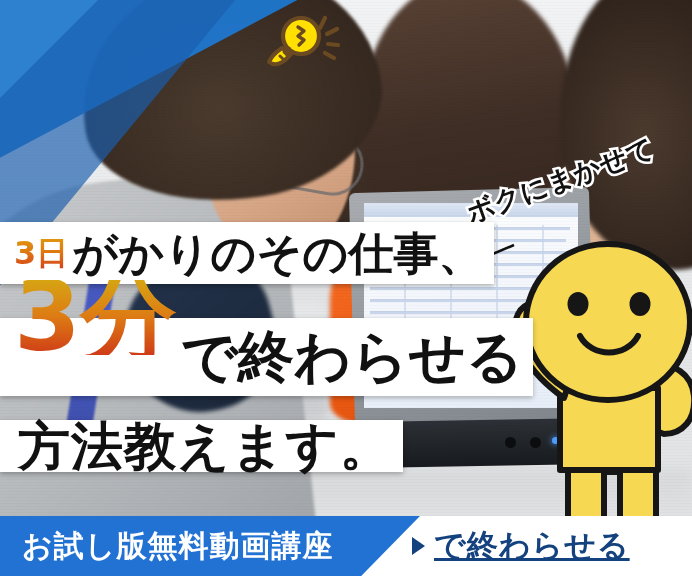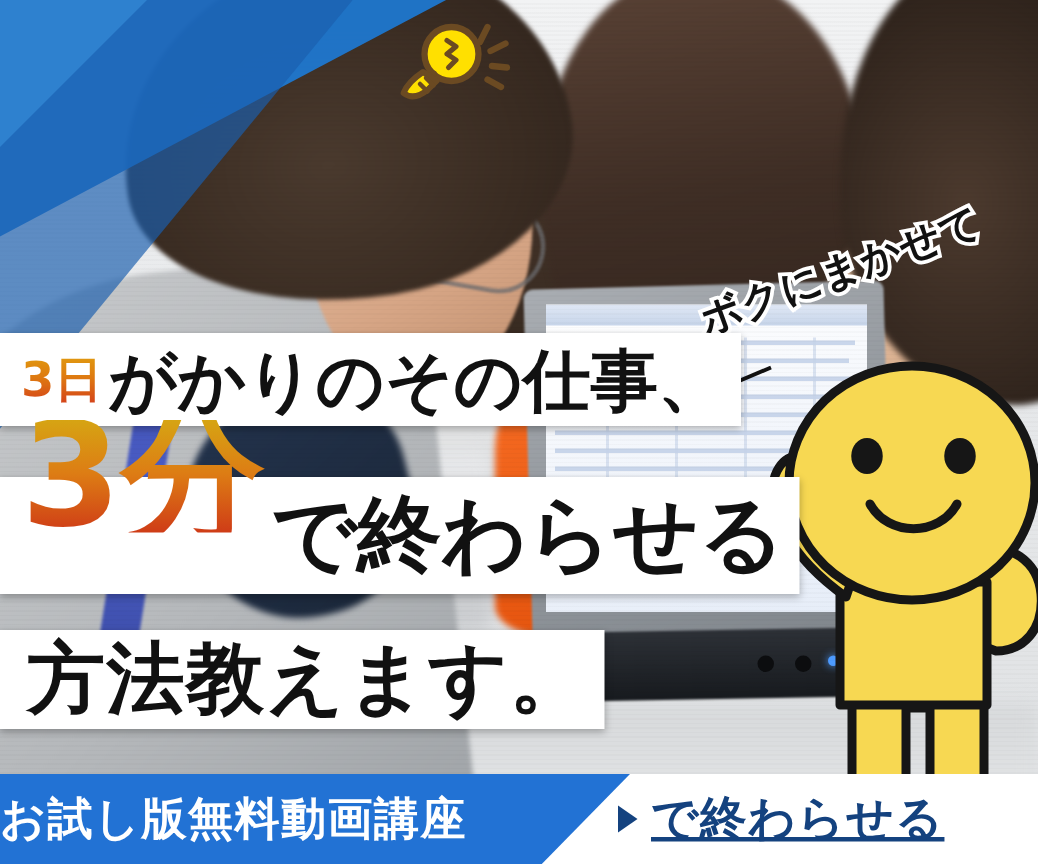--- a/index.html
+++ b/index.html
@@ -229,21 +229,21 @@
   
   .band{
     position:absolute;left:0;
     background:#fff;
     box-shadow:0 2px 5px rgba(0,0,0,.28);
     display:flex;align-items:center;
     white-space:nowrap;
   }
   .band1{top:222px;height:62px;padding:0 10px 0 14px;}
   .band2{top:318px;height:78px;padding:0 10px 0 14px;}
-  .band3{top:420px;height:66px;padding:0 10px 0 18px;}
+  .band3{top:420px;height:52px;padding:0 10px 0 18px;}
 
   .jp{
     font-family:"DejaVu Sans","Liberation Sans",sans-serif;
     font-weight:700;color:#111;line-height:1;
   }
   .h1-num{
     font-size:32px;font-weight:700;line-height:1;
     background:linear-gradient(180deg,#e09a10 0%,#de7a11 45%,#d4431a 100%);
     -webkit-background-clip:text;background-clip:text;color:transparent;
     margin-right:4px;
@@ -275,21 +275,21 @@
     background:#fff;
   }
   .bb-blue{
     position:absolute;left:0;top:0;width:420px;height:60px;
     background:#2272d4;
     clip-path:polygon(0 0,100% 0,86% 100%,0 100%);
     display:flex;align-items:center;
   }
   .bb-blue span{
     color:#fff;font-weight:700;font-size:30px;letter-spacing:1px;
-    white-space:nowrap;
+    padding-left:22px;white-space:nowrap;
   }
   .bb-link{
     position:absolute;left:412px;top:0;height:60px;
     display:flex;align-items:center;gap:9px;
     color:#14427f;font-weight:700;font-size:31px;letter-spacing:1px;
     white-space:nowrap;
   }
   .bb-tri{
     width:0;height:0;border-left:13px solid #14427f;
     border-top:9px solid transparent;border-bottom:9px solid transparent;

